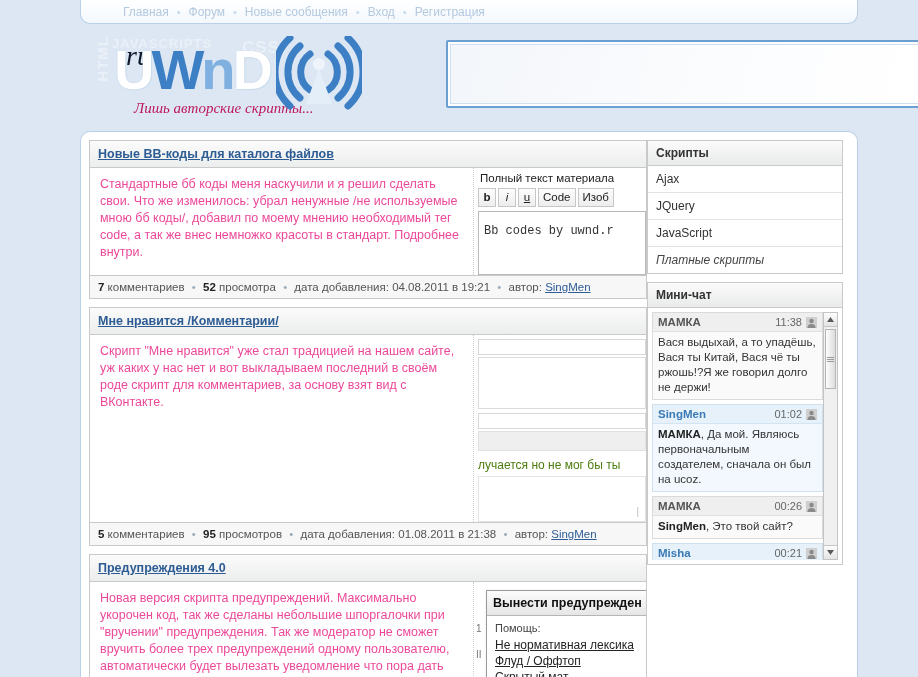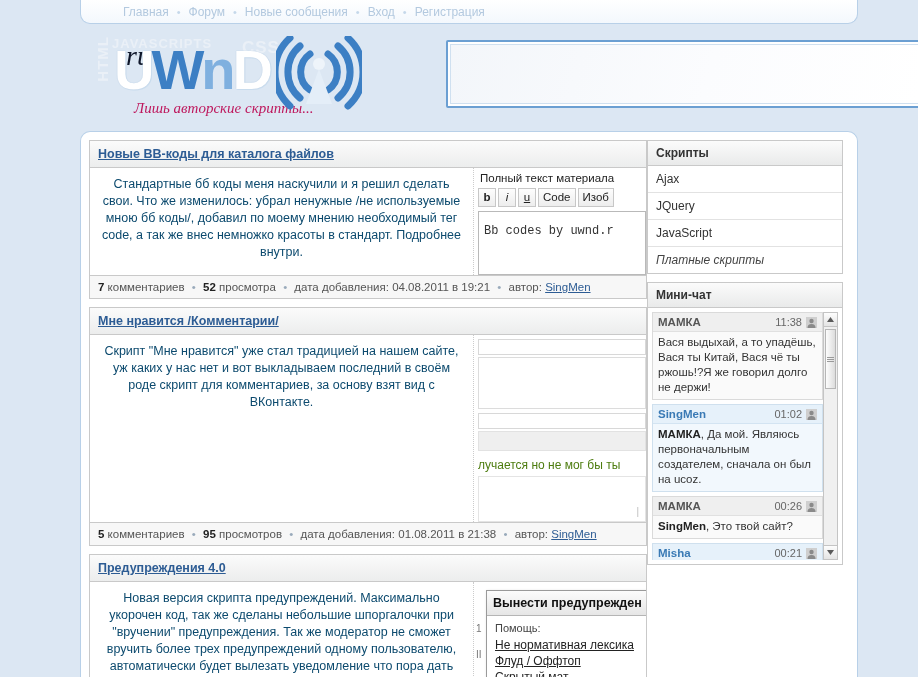--- a/index.html
+++ b/index.html
@@ -86,23 +86,22 @@
   .post-title {
     background: linear-gradient(#fbfbfb, #eceded);
     border-bottom:1px solid #c9c9c9;
     padding:6px 8px;
   }
   .post-title a {
     color:#2d5c94; font-weight:bold; font-size:12.5px; text-decoration:underline;
   }
   .post-body { display:flex; }
   .post-text {
-    flex:1; padding:8px 10px; line-height:17px; font-size:12.5px; color:#0c4a6e;
+    flex:1; padding:8px 10px; line-height:17px; font-size:12.5px; color:#ec4899;
     border-right:1px dotted #ccc;
-    text-align:center;
   }
   .post-aside { width:172px; position:relative; overflow:hidden; background:#fff; }
   .post-foot {
     border-top:1px solid #c9c9c9; background:#f7f7f7;
     padding:5px 8px; font-size:11.5px; color:#555;
   }
   .post-foot b { color:#222; }
   .post-foot .dot { color:#9ab; padding:0 4px; }
   .post-foot a { color:#2d5c94; }
 

